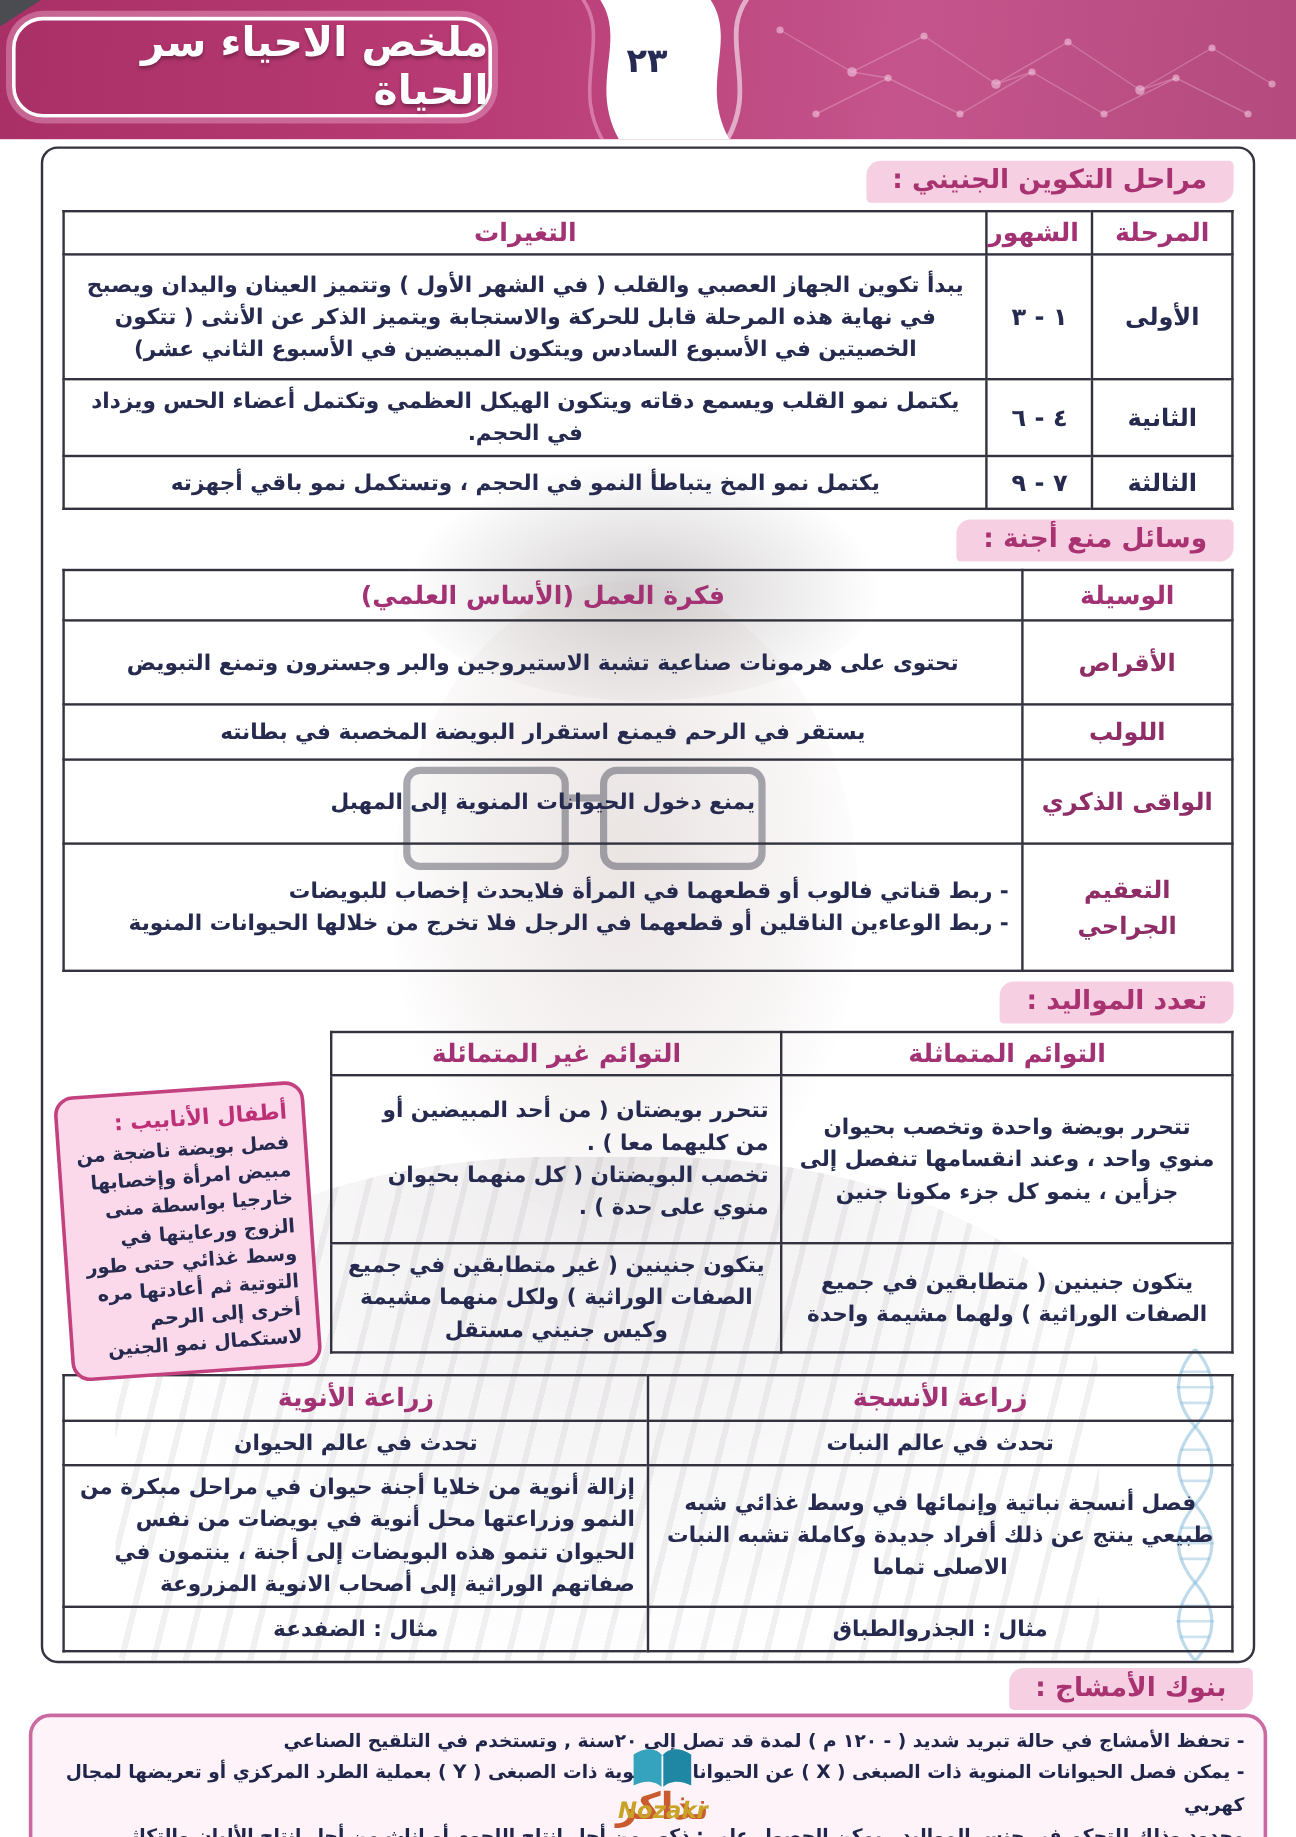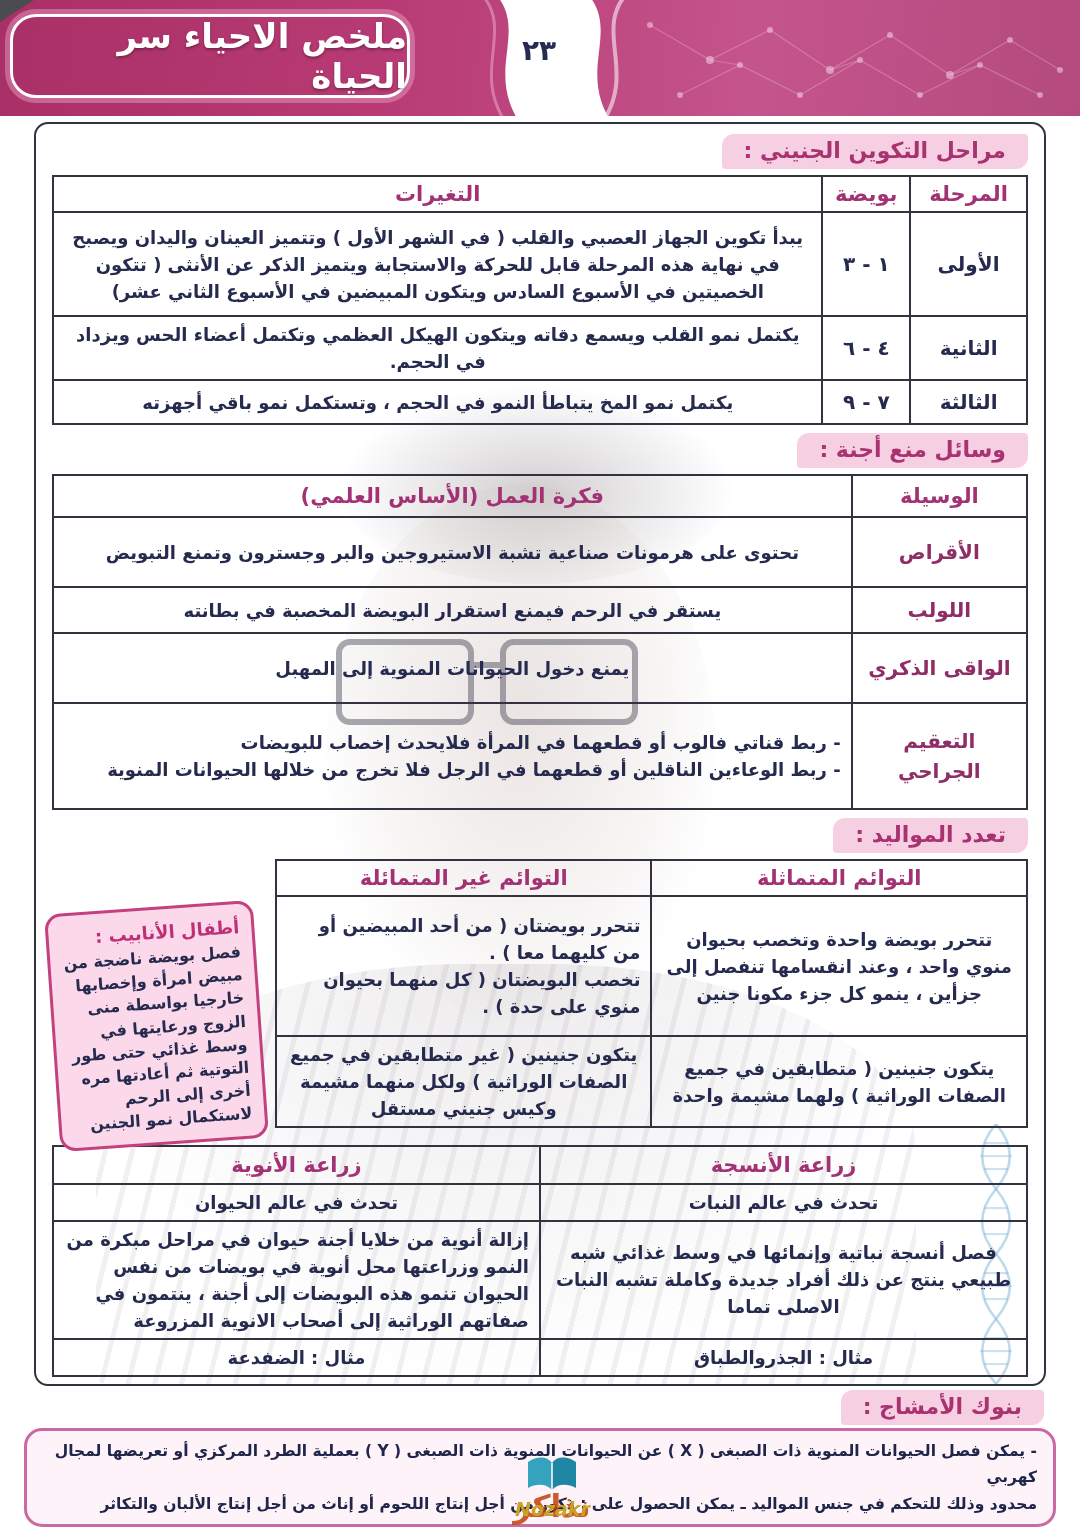--- a/index.html
+++ b/index.html
@@ -170,21 +170,21 @@
     </div>
     <table class="tbl">
       <colgroup>
           <col style="width:12%">
           <col style="width:9%">
           <col>
         </colgroup>
       <tbody>
         <tr class="rh36">
           <th>المرحلة</th>
-          <th>بويضة</th>
+          <th>الشهور</th>
           <th>التغيرات</th>
         </tr>
         <tr class="rh104">
           <td class="stage">الأولى</td>
           <td class="months">١ - ٣</td>
           <td>يبدأ تكوين الجهاز العصبي والقلب ( في الشهر الأول ) وتتميز العينان واليدان ويصبح في نهاية هذه المرحلة قابل للحركة والاستجابة ويتميز الذكر عن الأنثى ( تتكون الخصيتين في الأسبوع السادس ويتكون المبيضين في الأسبوع الثاني عشر)</td>
         </tr>
         <tr class="rh50">
           <td class="stage">الثانية</td>
           <td class="months">٤ - ٦</td>
@@ -285,20 +285,21 @@
           <td>مثال : الضفدعة</td>
         </tr>
       </tbody>
     </table>
 
   </div>
 </main>
 
 <span class="pill pill-gametes">بنوك الأمشاج :</span>
 <div class="gametes-box">
+  <p class="gline">- تحفظ الأمشاج في حالة تبريد شديد ( - ١٢٠ م ) لمدة قد تصل إلى ٢٠سنة , وتستخدم في التلقيح الصناعي</p>
   <p class="gline">- يمكن فصل الحيوانات المنوية ذات الصبغى ( X ) عن الحيوانات المنوية ذات الصبغى ( Y ) بعملية الطرد المركزي أو تعريضها لمجال كهربي</p>
   <p class="gline">محدود وذلك للتحكم في جنس المواليد ـ يمكن الحصول على : ذكور من أجل إنتاج اللحوم أو إناث من أجل إنتاج الألبان والتكاثر</p>
 </div>
 
 <div class="watermark">
   <svg class="wm-book" width="56" height="40" viewBox="0 0 56 40">
     <path d="M4,6 C13,0 23,0 28,7 L28,34 C23,28 13,27 4,32 Z" fill="#35a3bd"></path>
     <path d="M52,6 C43,0 33,0 28,7 L28,34 C33,28 43,27 52,32 Z" fill="#1f86a3"></path>
     <path d="M28,7 L28,34" stroke="#ffffff" stroke-width="1.5"></path>
   </svg>

